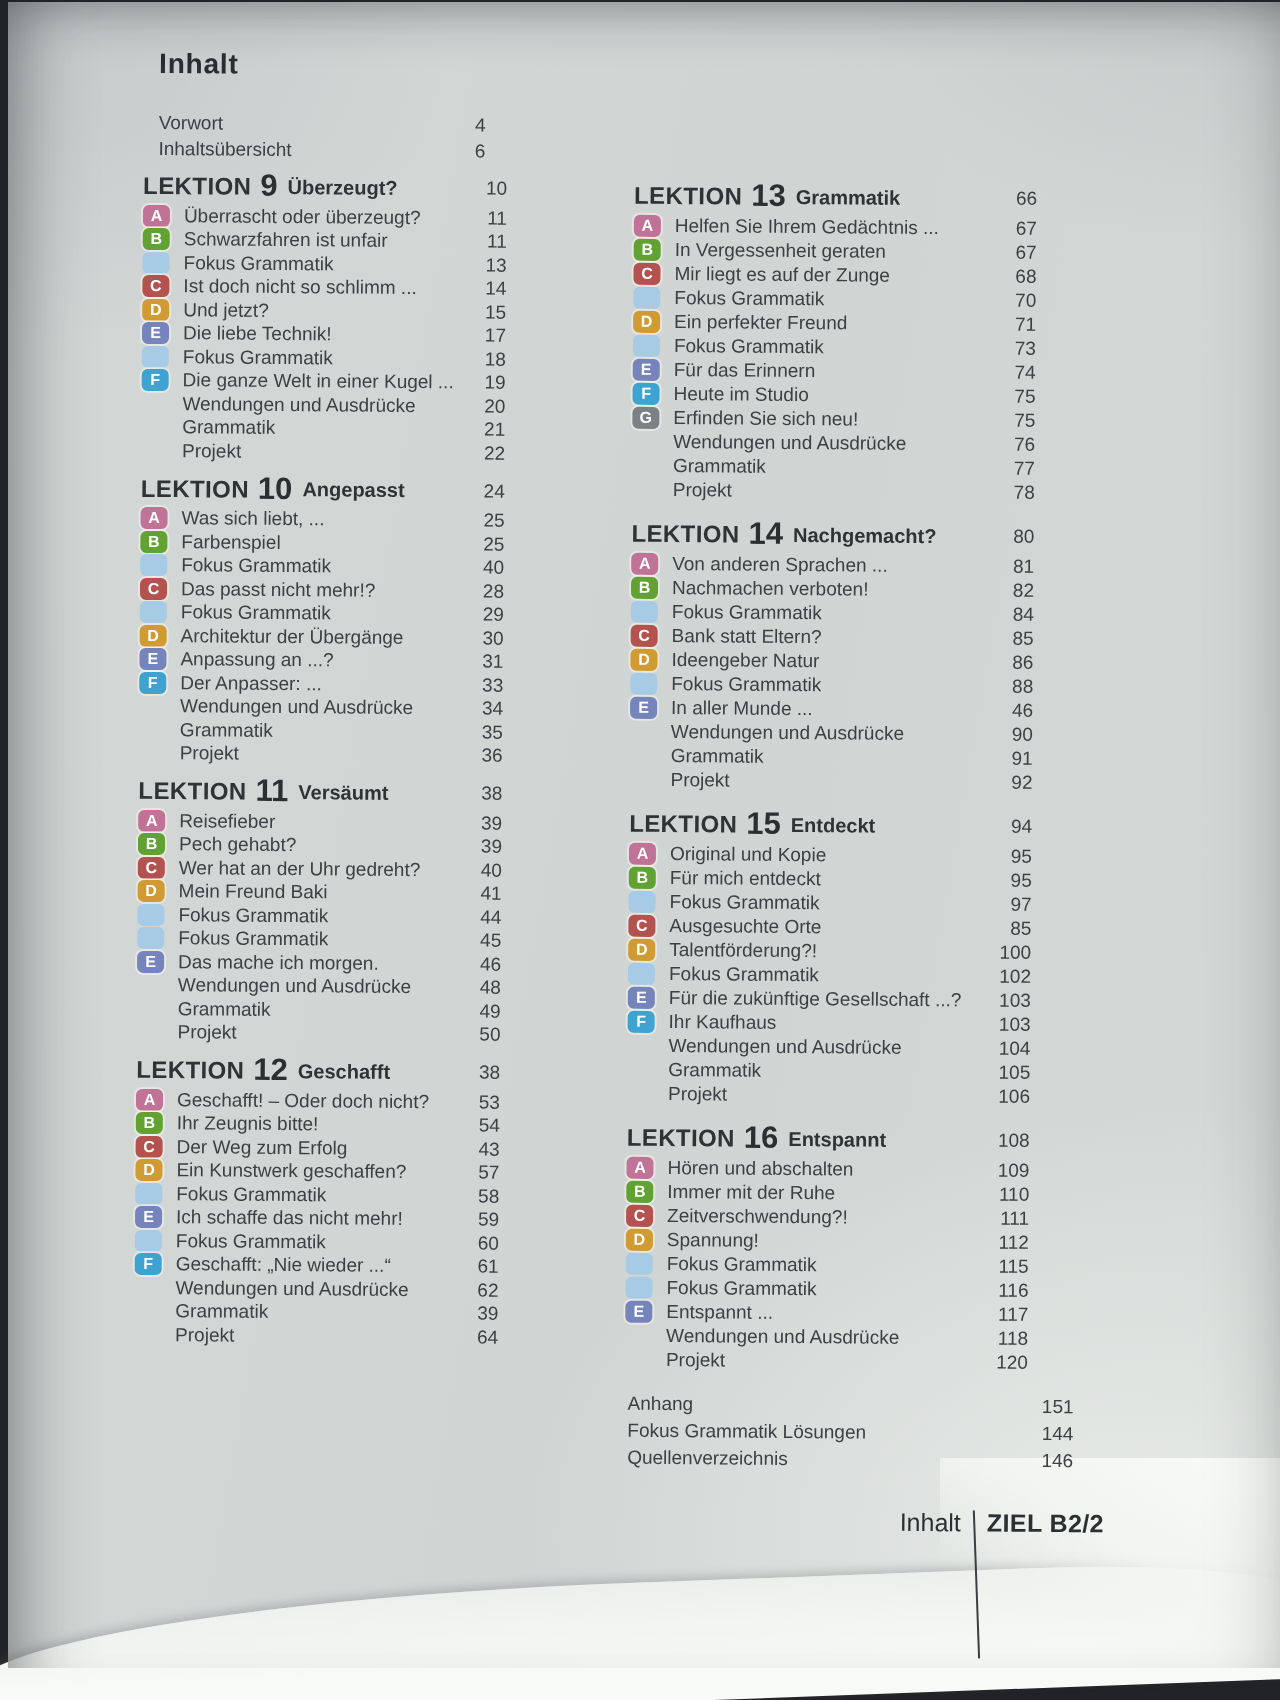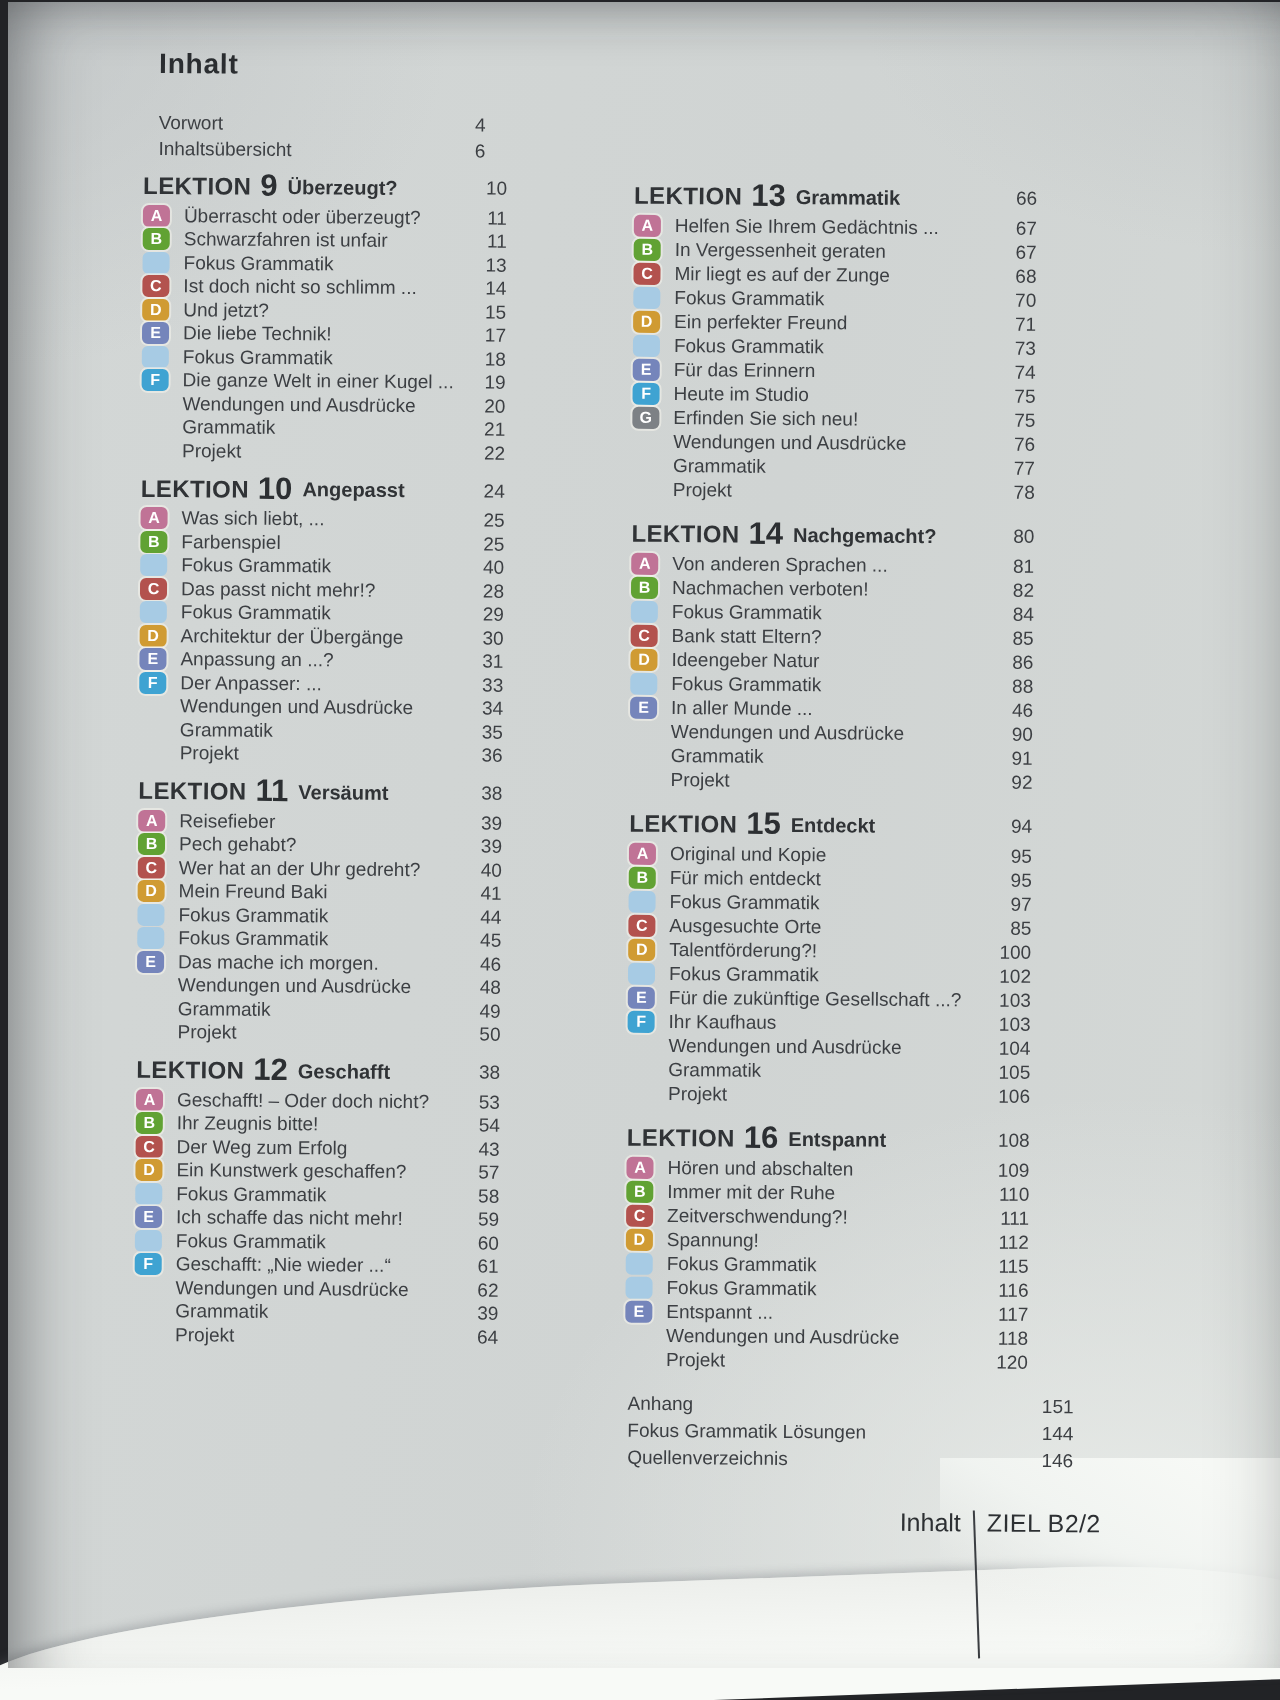--- a/index.html
+++ b/index.html
@@ -59,21 +59,21 @@
   .rt{flex:1;white-space:nowrap}
   .rp{margin-left:12px;min-width:34px;text-align:right;white-space:nowrap}
 
   .anhang{margin-top:18px;margin-right:-46px;padding-left:3px}
   .anhang .row{height:27px}
 
   .footer{position:absolute;left:903px;top:1500px;display:flex;align-items:flex-start;
     font-size:25px;color:#2d3033;z-index:7}
   .footer .sep{width:2px;height:148px;background:#3b3e42;margin:2px 12px 0 12px;
     transform:rotate(-2.5deg);transform-origin:top center}
-  .footer .brand{font-weight:400;letter-spacing:.4px}
+  .footer .brand{font-weight:700;letter-spacing:.4px}
 </style>
 </head>
 <body>
 
 <div class="paper">
   <div class="content">
     <h1 class="title">Inhalt</h1>
     <div class="col col-left" id="col-left">
         <div class="fm">
           <span class="lbl">Vorwort</span>

